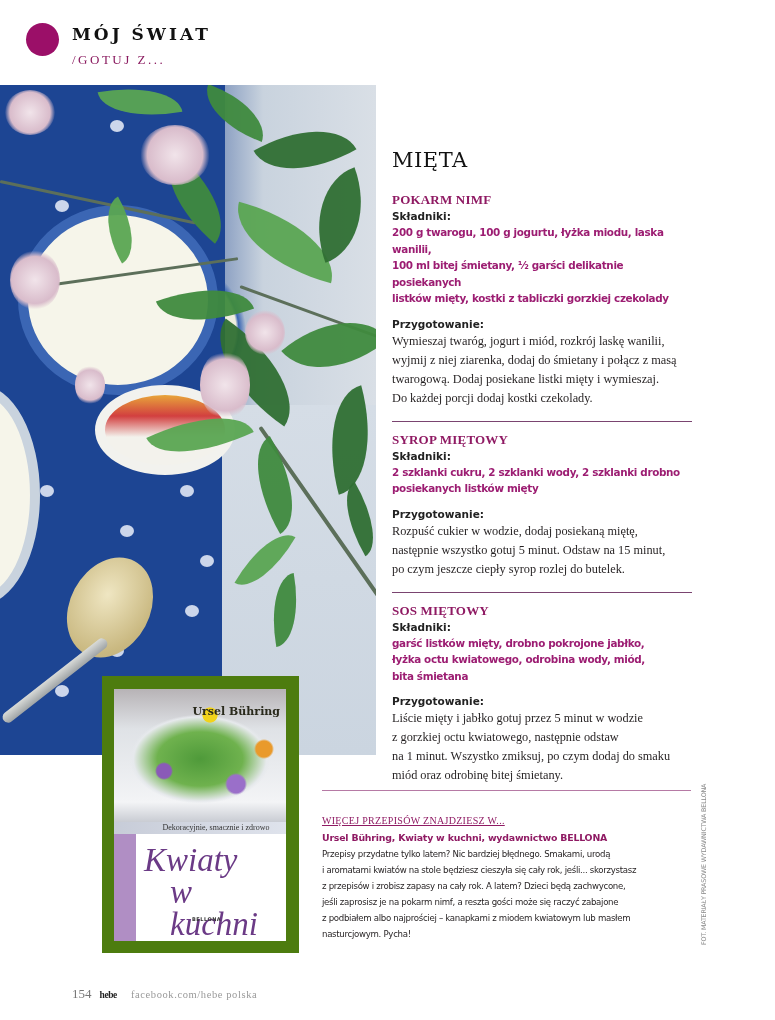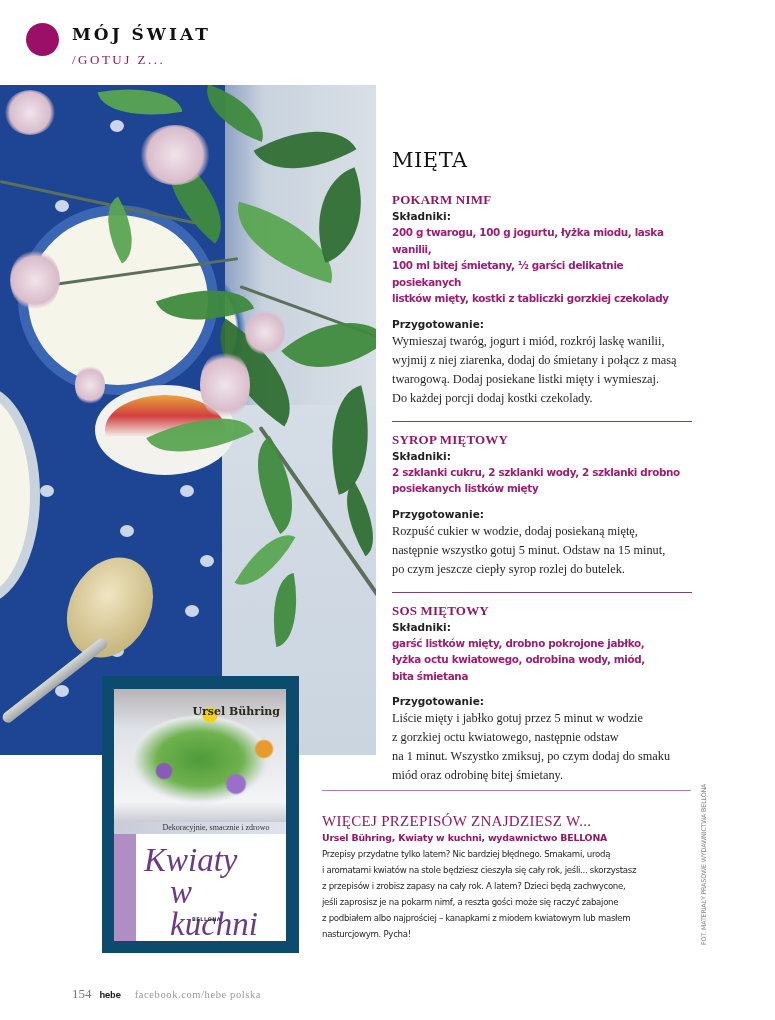--- a/index.html
+++ b/index.html
@@ -24,21 +24,21 @@
   .photo .bowl { position: absolute; border-radius: 50%; background: #f6f5ea; border: 10px solid #e7ebee; }
   .photo .leaf { position: absolute; background: #3f8a3e; border-radius: 0 100% 0 100%; opacity: 0.95; }
   .photo .leaf.l2 { background: #5aa552; }
   .photo .leaf.l3 { background: #2f6f33; }
   .photo .flower { position: absolute; border-radius: 50%; background: radial-gradient(circle, #f1e4ea 0%, #d9bccb 60%, rgba(217,188,203,0) 75%); }
   .photo .stem { position: absolute; background: #5c6f5a; border-radius: 3px; transform-origin: left center; }
   .photo .spoon { position: absolute; left: 70px; top: 470px; width: 80px; height: 105px; border-radius: 50%; background: radial-gradient(ellipse at 40% 40%, #efe6c2, #c9b880 70%, #b8ab86); transform: rotate(28deg); }
   .photo .spoon-handle { position: absolute; left: -10px; top: 590px; width: 130px; height: 11px; border-radius: 6px; background: linear-gradient(#d9dbd8,#9fa4a6); transform: rotate(-38deg); }
 
   
-  .book-card { position: absolute; left: 102px; top: 676px; width: 197px; height: 277px; background: #0c4a6e; }
+  .book-card { position: absolute; left: 102px; top: 676px; width: 197px; height: 277px; background: #4d7c0f; }
   .book-cover { position: absolute; left: 12px; top: 13px; width: 172px; height: 252px; background: #fff; overflow: hidden; }
   .book-photo { position: absolute; left: 0; top: 0; width: 172px; height: 133px;
     background:
       radial-gradient(circle 8px at 96px 26px, #f2d31a 90%, rgba(0,0,0,0)),
       radial-gradient(circle 10px at 150px 60px, #e99a2c 80%, rgba(0,0,0,0)),
       radial-gradient(circle 9px at 50px 82px, #8a5ab8 80%, rgba(0,0,0,0)),
       radial-gradient(circle 11px at 122px 95px, #9a6fc9 80%, rgba(0,0,0,0)),
       radial-gradient(ellipse 95px 60px at 86px 70px, #4f9a3a 0%, #6fb24e 45%, #e6e9ec 70%, rgba(0,0,0,0) 74%),
       linear-gradient(180deg, #b7b3b6 0%, #dfe2e6 30%, #f3f4f6 85%, #c9ccd3 100%);
   }
@@ -58,31 +58,31 @@
   .recipe-title { font-family: "Liberation Serif", serif; font-weight: bold; font-size: 13px; letter-spacing: 0.2px; color: #8f1a63; line-height: 16px; }
   .label { font-family: "DejaVu Sans", sans-serif; font-weight: bold; font-size: 10.5px; color: #222; line-height: 16px; }
   .ingredients { font-family: "DejaVu Sans", sans-serif; font-weight: bold; font-size: 10.4px; line-height: 16.5px; color: #9c1d72; letter-spacing: -0.35px; }
   .prep-label { margin-top: 9px; }
   .prep { font-family: "Liberation Serif", serif; font-size: 12.3px; line-height: 19px; color: #231f20; }
   .divider { height: 1px; background: #7a4470; margin: 13px 0 10px 0; width: 300px; }
 
   
   .more-divider { position: absolute; left: 322px; top: 790px; width: 369px; height: 1px; background: #b67aa5; }
   .more { position: absolute; left: 322px; top: 812px; width: 370px; }
-  .more-title { font-family: "Liberation Serif", serif; font-size: 15px; letter-spacing: 0.3px; color: #8f1a63; line-height: 18px; }
+  .more-title { font-family: "Liberation Serif", serif; font-size: 10px; letter-spacing: 0.3px; color: #8f1a63; line-height: 18px; text-decoration: underline; }
   .more-source { font-family: "DejaVu Sans", sans-serif; font-weight: bold; font-size: 9.4px; color: #8f1a63; line-height: 16px; letter-spacing: -0.2px; }
   .more-text { font-family: "DejaVu Sans", sans-serif; font-size: 8.6px; line-height: 16.1px; color: #231f20; letter-spacing: -0.3px; }
 
   
   .credit { position: absolute; left: 700px; top: 945px; transform-origin: left top; transform: rotate(-90deg); font-family: "DejaVu Sans", sans-serif; font-size: 6.4px; color: #8a8a8a; white-space: nowrap; letter-spacing: -0.2px; }
 
   
   .footer { position: absolute; left: 72px; top: 986px; font-size: 11px; color: #888; display: flex; align-items: baseline; gap: 8px; }
   .page-num { font-family: "Liberation Serif", serif; font-size: 13px; color: #777; }
-  .brand { font-family: Liberation Mono, monospace; font-weight: bold; font-size: 9.5px; color: #222; letter-spacing: -0.4px; }
+  .brand { font-family: Liberation Serif, serif; font-weight: bold; font-size: 9.5px; color: #222; letter-spacing: -0.4px; }
   .fb { font-family: "Liberation Serif", serif; font-size: 10.5px; letter-spacing: 0.6px; color: #999; margin-left: 6px; }
 </style>
 </head>
 <body>
 
 <div class="section-dot"></div>
 <div class="section-title">MÓJ ŚWIAT</div>
 <div class="section-sub">/GOTUJ Z...</div>
 
 <div class="photo">

